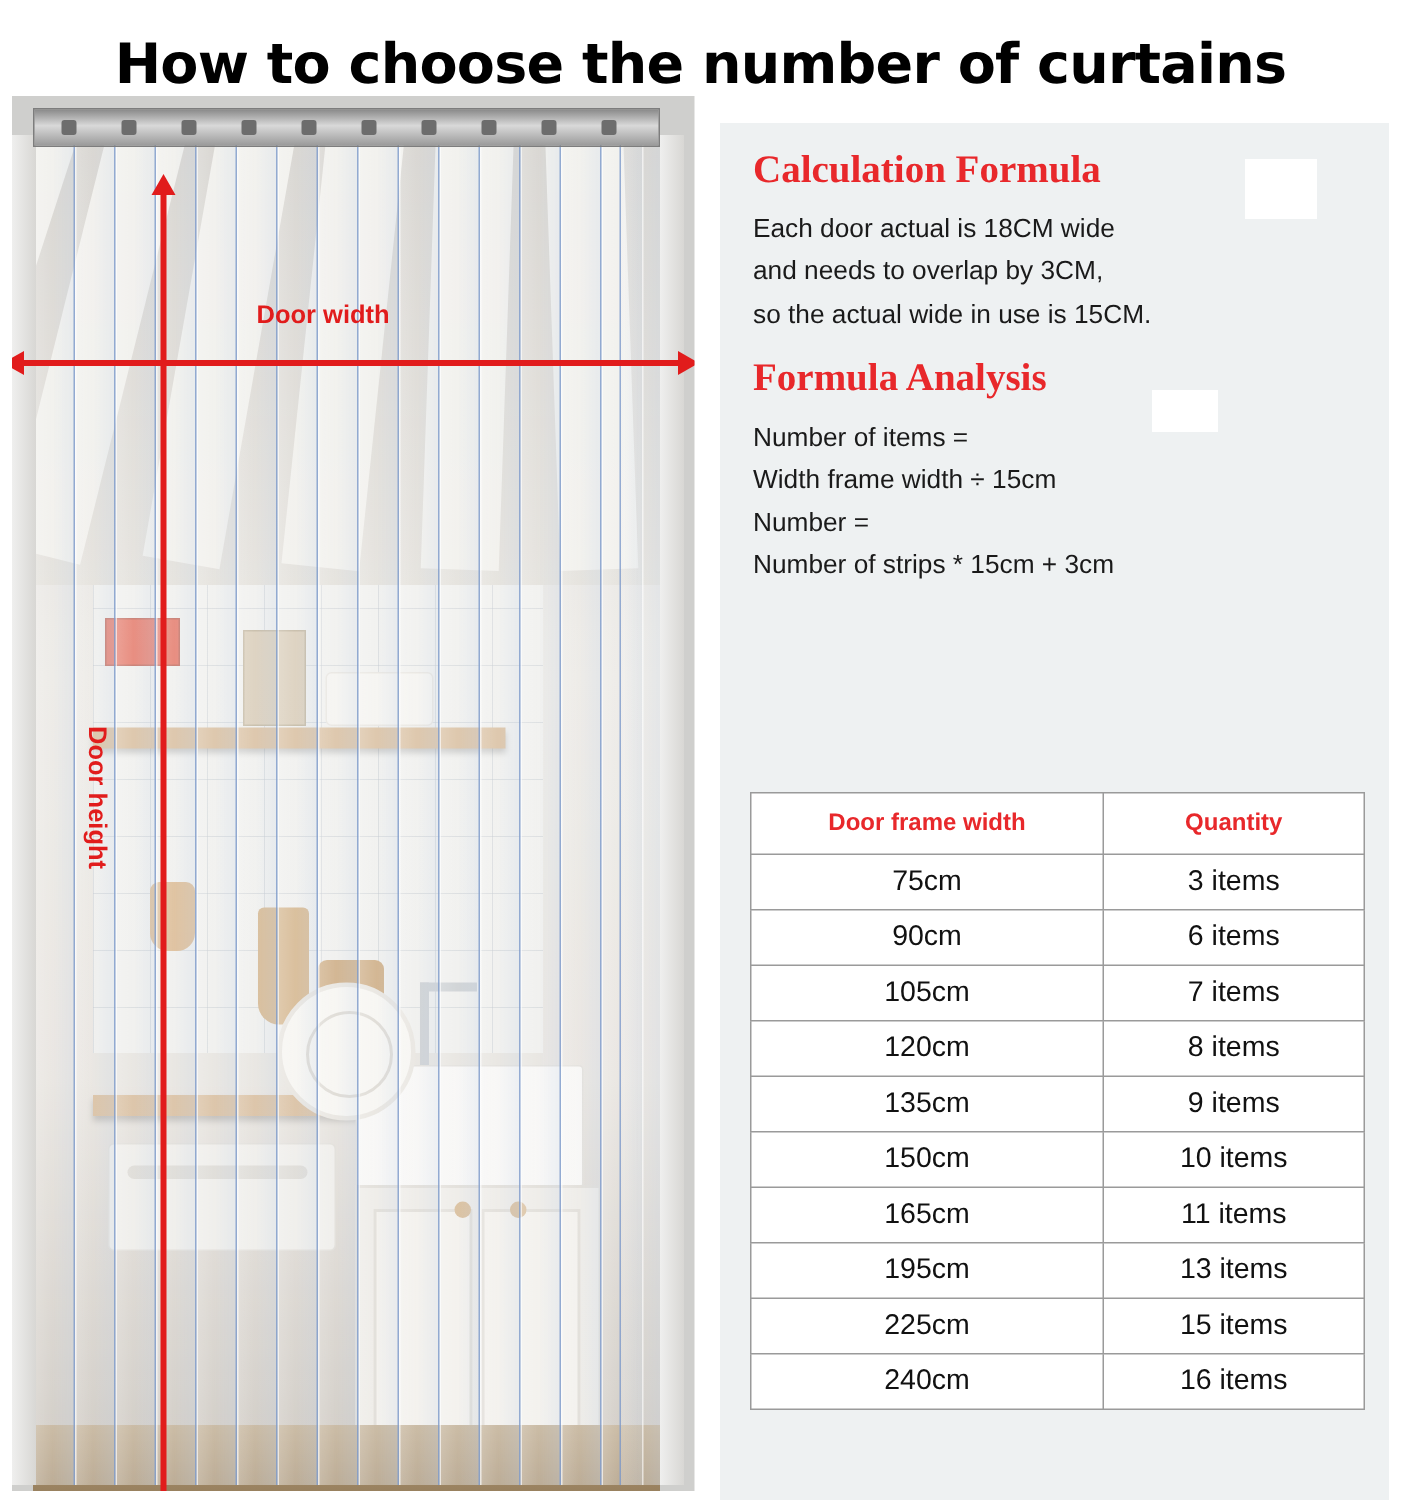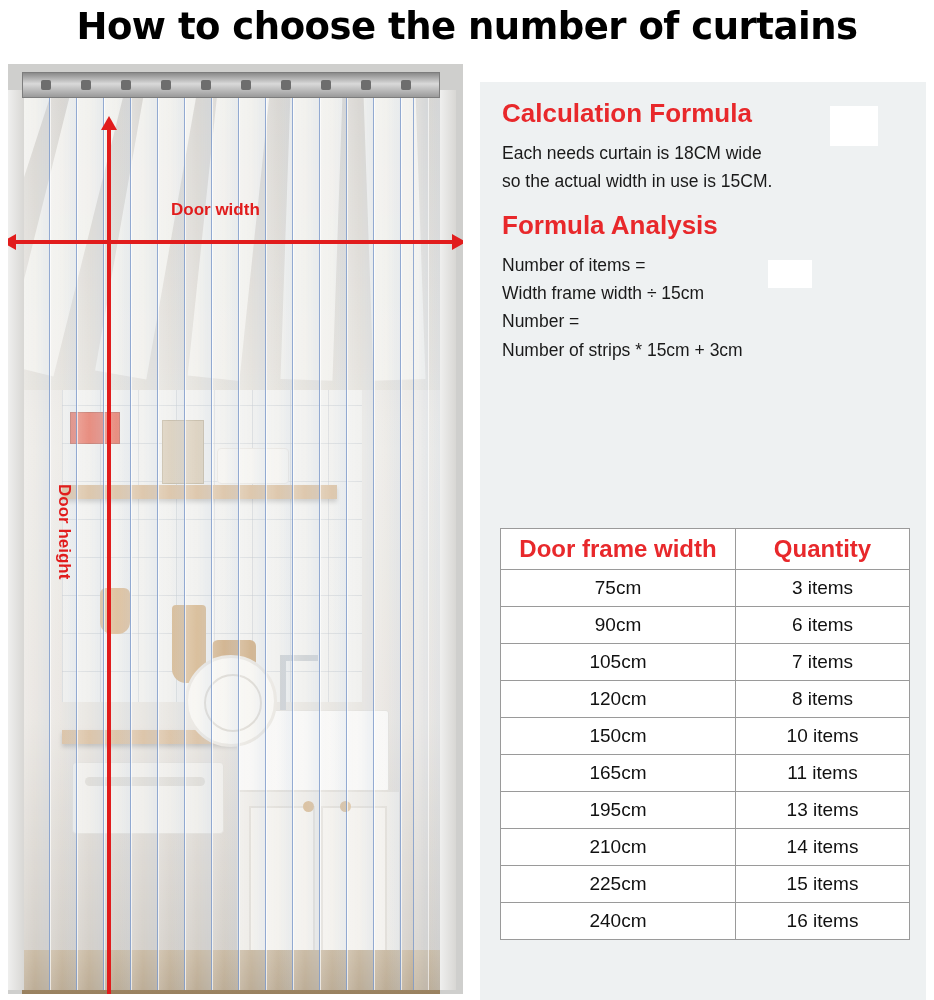--- a/index.html
+++ b/index.html
@@ -17,21 +17,21 @@
 
   
   .title {
     text-align: center;
     font-family: "DejaVu Sans", sans-serif;
     font-weight: bold;
     font-size: 37px;
     color: #000000;
     letter-spacing: -0.5px;
     line-height: 1;
-    padding-top: 8px;
+    padding-top: 24px;
     height: 52px;
     box-sizing: border-box;
     white-space: nowrap;
   }
 
   
   .content {
     position: absolute;
     top: 56px;
     left: 0;
@@ -318,21 +318,21 @@
     position: absolute;
     left: 22px;
     top: 16px;
     width: 404px;
   }
   .heading {
     color: #e8282b;
     font-size: 26px;
     font-weight: bold;
     margin: 0 0 10px 0;
-    font-family: Liberation Sans, sans-serif;
+    font-family: Liberation Serif, serif;
   }
   .heading.second { margin-top: 14px; }
   .line {
     color: #1a1a1a;
     font-size: 17.5px;
     line-height: 1.62;
     margin: 0;
     font-family: "Liberation Sans", sans-serif;
   }
   .white-patch {
@@ -359,21 +359,21 @@
   table.qty th, table.qty td {
     border: 1px solid #9a9a9a;
     text-align: center;
     height: 34px;
     font-size: 19px;
     color: #111;
   }
   table.qty th {
     color: #e8282b;
     font-weight: bold;
-    font-size: 24px;
+    font-size: 16px;
     height: 38px;
   }
   table.qty td:first-child, table.qty th:first-child { width: 232px; }
 </style>
 </head>
 <body>
 
 <div class="title">How to choose the number of curtains</div>
 
 <div class="content">
@@ -448,22 +448,23 @@
     <div class="label-door-width">Door width</div>
     <div class="label-door-height">Door height</div>
   </div>
 
   <div class="info-panel">
     <div class="white-patch patch-1"></div>
     <div class="white-patch patch-2"></div>
 
     <div class="info-inner">
       <div class="heading">Calculation Formula</div>
-      <p class="line">Each needs curtain is 18CM wide</p>
-      <p class="line">so the actual width in use is 15CM.</p>
+      <p class="line">Each door actual is 18CM wide</p>
+      <p class="line">and needs to overlap by 3CM,</p>
+      <p class="line">so the actual wide in use is 15CM.</p>
 
       <div class="heading second">Formula Analysis</div>
       <p class="line">Number of items =</p>
       <p class="line">Width frame width ÷ 15cm</p>
       <p class="line">Number =</p>
       <p class="line">Number of strips * 15cm + 3cm</p>
     </div>
   </div>
 
   <div class="table-wrap">
@@ -485,34 +486,34 @@
           </tr>
         <tr>
             <td>105cm</td>
             <td>7 items</td>
           </tr>
         <tr>
             <td>120cm</td>
             <td>8 items</td>
           </tr>
         <tr>
+            <td>135cm</td>
+            <td>9 items</td>
+          </tr>
+        <tr>
             <td>150cm</td>
             <td>10 items</td>
           </tr>
         <tr>
             <td>165cm</td>
             <td>11 items</td>
           </tr>
         <tr>
             <td>195cm</td>
             <td>13 items</td>
-          </tr>
-        <tr>
-            <td>210cm</td>
-            <td>14 items</td>
           </tr>
         <tr>
             <td>225cm</td>
             <td>15 items</td>
           </tr>
         <tr>
             <td>240cm</td>
             <td>16 items</td>
           </tr>
       </tbody>

